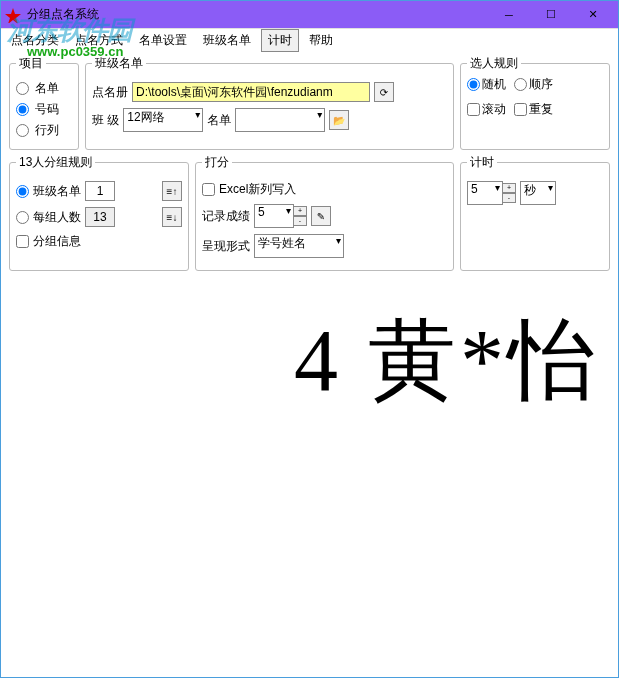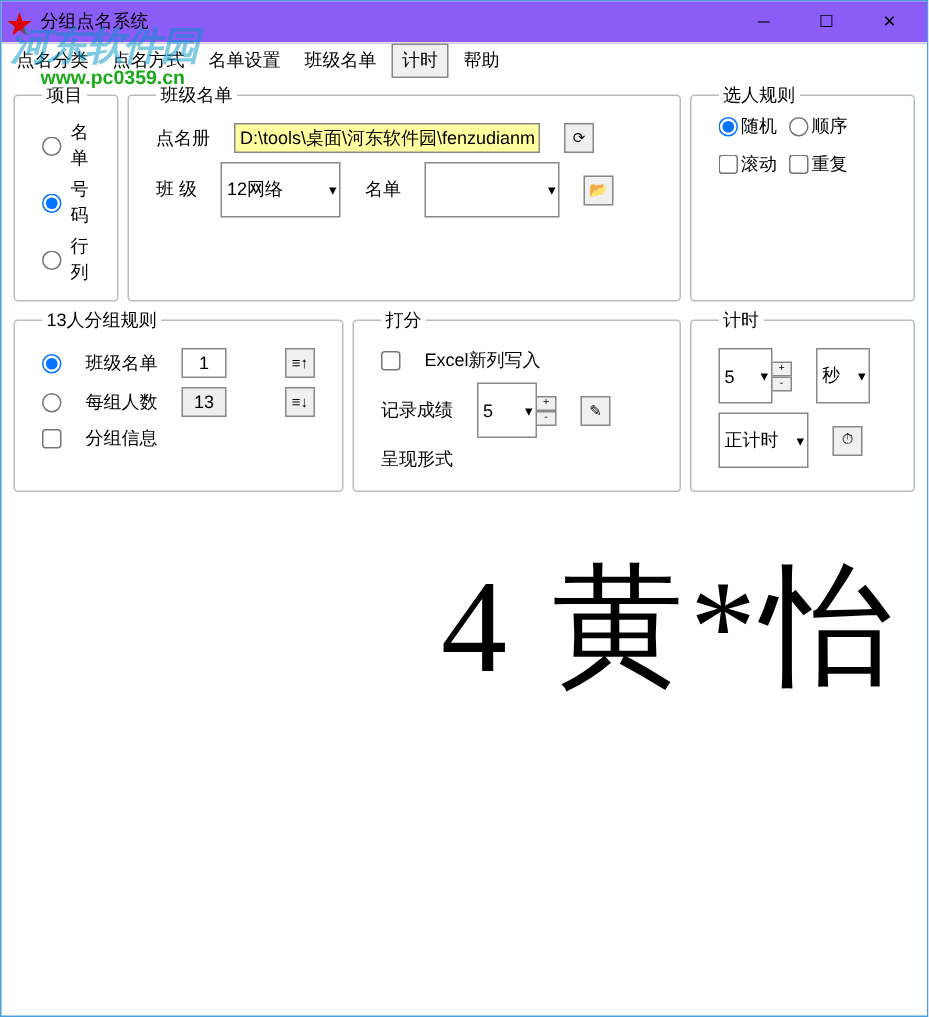--- a/index.html
+++ b/index.html
@@ -12,34 +12,34 @@
     .win-btn { width: 42px; height: 26px; display: flex; align-items: center; justify-content: center; font-size: 11px; cursor: pointer; }
     .menubar { height: 22px; display: flex; align-items: center; padding: 0 4px; gap: 4px; position: relative; }
     .menu-item { padding: 2px 6px; font-size: 12px; cursor: pointer; }
     .menu-item.active { border: 1px solid #888; background: #f0f0f0; }
     .watermark { position: absolute; left: 6px; top: 12px; z-index: 10; pointer-events: none; }
     .watermark-text1 { font-size: 26px; font-weight: bold; font-style: italic; color: rgba(0,150,200,0.5); letter-spacing: -1px; }
     .watermark-text2 { font-size: 13px; color: rgba(0,160,0,0.9); font-weight: bold; margin-top: -4px; margin-left: 20px; }
     .content { padding: 4px 8px; }
     .row1 { display: flex; gap: 6px; margin-bottom: 4px; }
     .row2 { display: flex; gap: 6px; }
-    fieldset { border: 1px solid #bbb; border-radius: 3px; padding: 4px 18px 6px; font-size: 12px; position: relative; }
+    fieldset { border: 1px solid #bbb; border-radius: 3px; padding: 4px 6px 6px; font-size: 12px; position: relative; }
     legend { padding: 0 3px; font-size: 12px; }
     .fs-project { width: 70px; }
     .fs-class { flex: 1; }
     .fs-select { width: 150px; }
-    .fs-group { width: 220px; }
+    .fs-group { width: 180px; }
     .fs-score { flex: 1; }
     .fs-timer { width: 150px; }
     .radio-row, .check-row { display: flex; align-items: center; gap: 4px; margin: 4px 0; }
     .radio-row input, .check-row input { margin-right: 2px; }
-    .form-row { display: flex; align-items: center; gap: 16px; margin: 6px 0; }
+    .form-row { display: flex; align-items: center; gap: 4px; margin: 6px 0; }
     .text-input { border: 1px solid #888; background: #fff; height: 20px; padding: 0 3px; font-size: 12px; }
     .yellow-input { background: #ffffa0; }
-    .combo { border: 1px solid #888; background: #fff; height: 37px; display: flex; align-items: center; padding: 0 3px; font-size: 12px; position: relative; }
+    .combo { border: 1px solid #888; background: #fff; height: 24px; display: flex; padding: 0 3px; font-size: 12px; position: relative; }
     .combo::after { content: "▾"; position: absolute; right: 2px; font-size: 10px; }
     .btn-icon { width: 20px; height: 20px; border: 1px solid #888; display: inline-flex; align-items: center; justify-content: center; font-size: 10px; cursor: pointer; background: #f0f0f0; }
     .spinner { display: flex; align-items: center; }
     .spin-btns { display: flex; flex-direction: column; margin-left: -1px; }
     .spin-btn { width: 14px; height: 10px; border: 1px solid #888; font-size: 7px; line-height: 7px; text-align: center; cursor: pointer; background: #f0f0f0; }
     .display-area { text-align: right; padding: 30px 10px; }
     .big-name { font-size: 88px; font-family: "KaiTi", "STKaiti", serif; letter-spacing: 4px; }
     .timer-display { text-align: center; padding: 10px; }
     .timer-text { font-size: 56px; font-family: "SimHei", monospace; letter-spacing: 2px; }
     .select-rules { display: flex; flex-wrap: wrap; gap: 2px 8px; }
@@ -90,21 +90,21 @@
         <div class="radio-row">
             <input type="radio" name="proj" style="">
             <span>行列</span>
           </div>
       </fieldset>
 
       <fieldset class="fs-class">
         <legend>班级名单</legend>
         <div class="form-row">
           <span>点名册</span>
-          <input class="text-input yellow-input" style="width: 204px;" value="D:\tools\桌面\河东软件园\fenzudianm">
+          <input class="text-input yellow-input" style="width: 238px;" value="D:\tools\桌面\河东软件园\fenzudianm">
           <span class="btn-icon">⟳</span>
         </div>
         <div class="form-row">
           <span>班 级</span>
           <div class="combo" style="width:80px">
               <span>12网络</span>
             </div>
           <span>名单</span>
           <div class="combo" style="width:90px">
               <span></span>
@@ -175,45 +175,42 @@
               </div>
             <div class="spin-btns">
                 <div class="spin-btn">+</div>
                 <div class="spin-btn">-</div>
               </div>
           </div>
           <span class="btn-icon">✎</span>
         </div>
         <div class="form-row">
           <span>呈现形式</span>
+          <div class="combo" style="width:90px">
+              <span>学号姓名</span>
+            </div>
         </div>
       </fieldset>
 
       <fieldset class="fs-timer">
         <legend>计时</legend>
         <div class="form-row">
           <div class="spinner">
             <div class="combo" style="width:36px">
                 <span>5</span>
               </div>
             <div class="spin-btns">
                 <div class="spin-btn">+</div>
                 <div class="spin-btn">-</div>
               </div>
           </div>
           <div class="combo" style="width:36px">
               <span>秒</span>
             </div>
         </div>
-        <div class="form-row">
-          <div class="combo" style="width:60px">
-              <span>正计时</span>
-            </div>
-          <span class="btn-icon">⏱</span>
-        </div>
       </fieldset>
     </div>
 
     <div class="display-area">
       <div class="big-name">4 黄*怡</div>
     </div>
 
   </div>
 </div>
 

